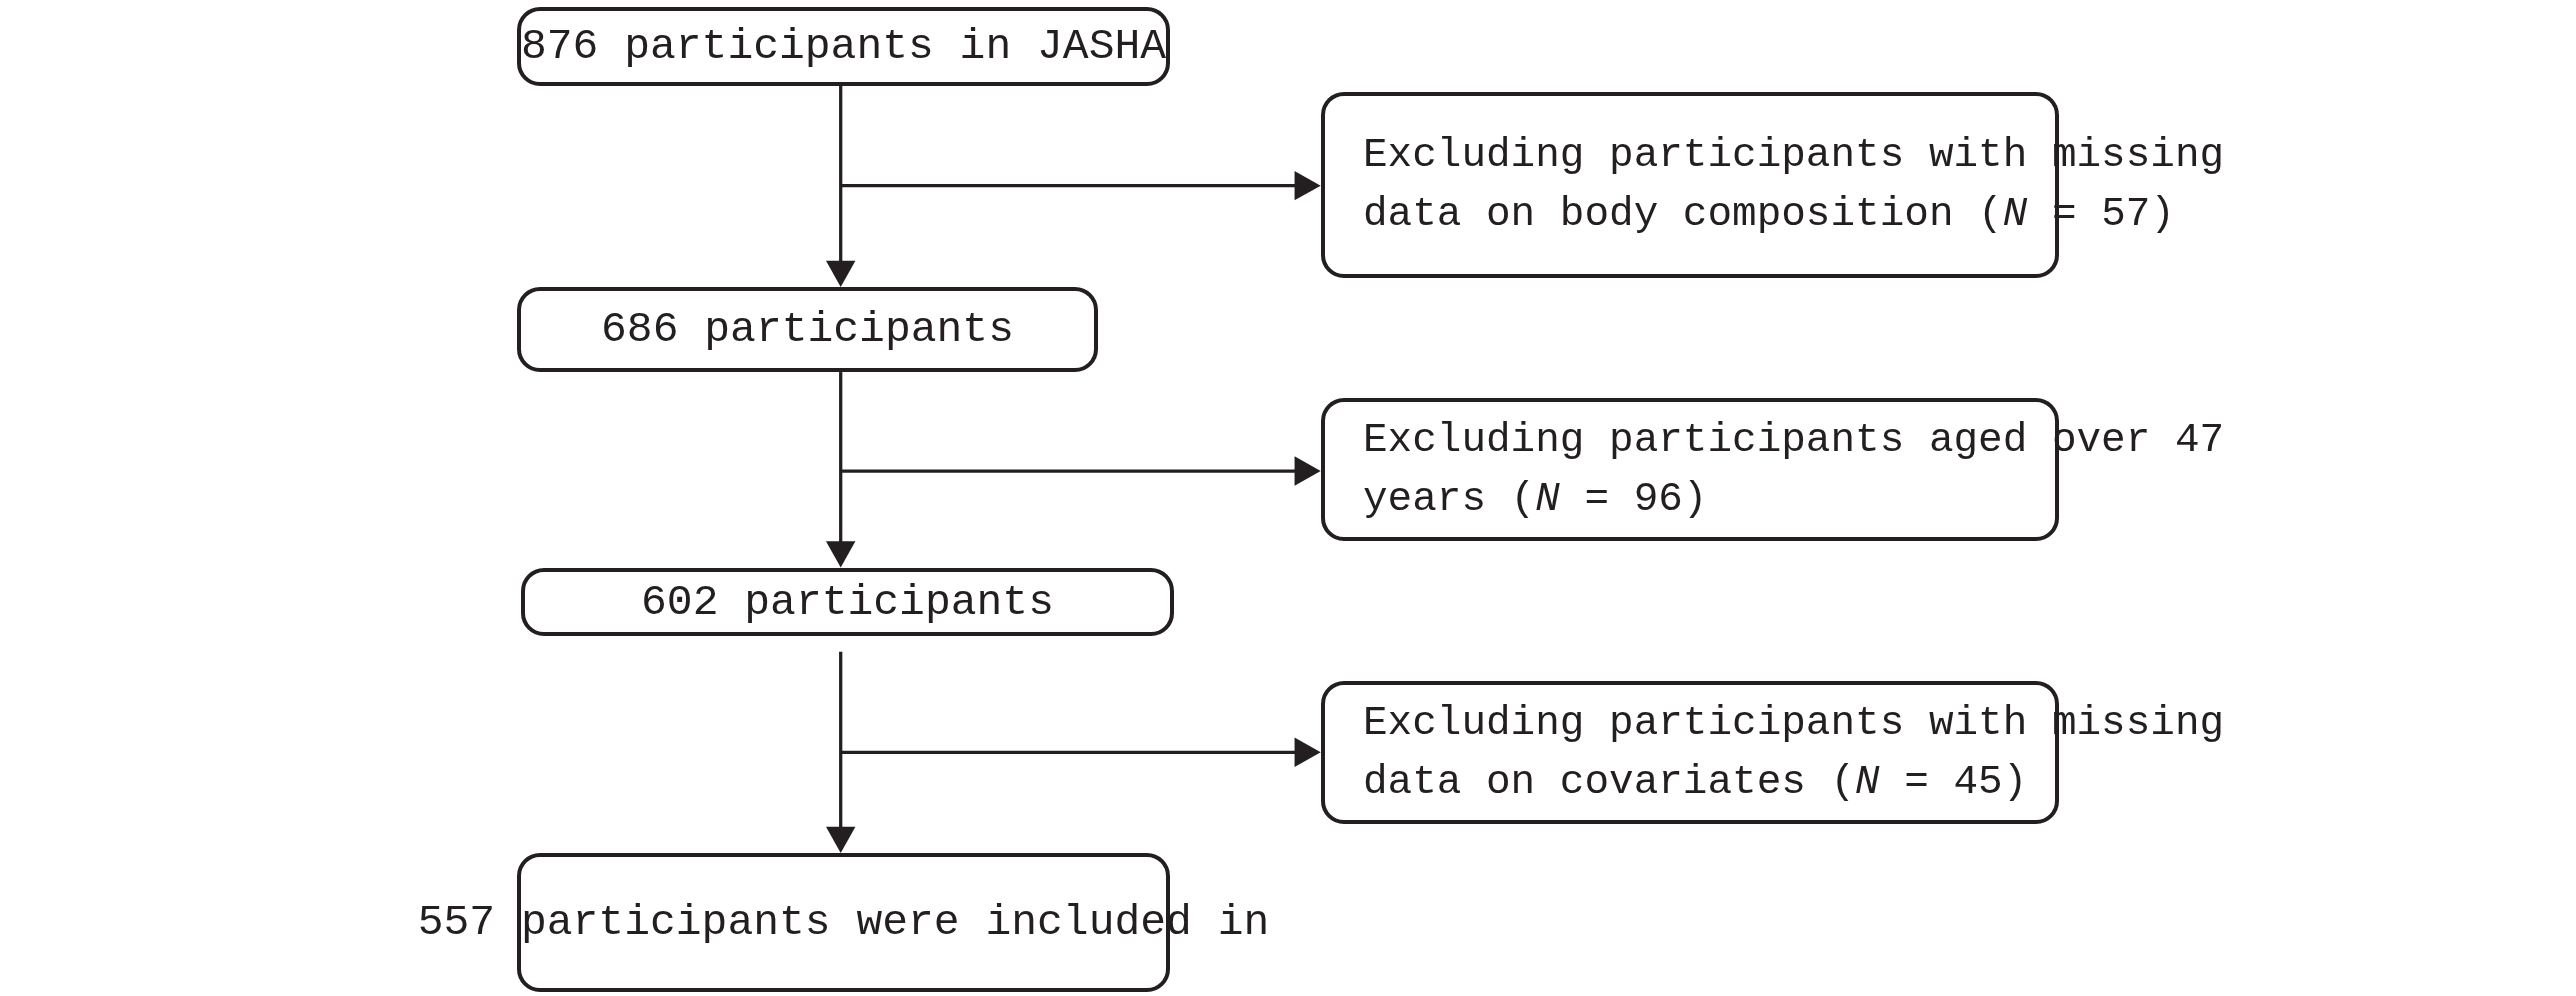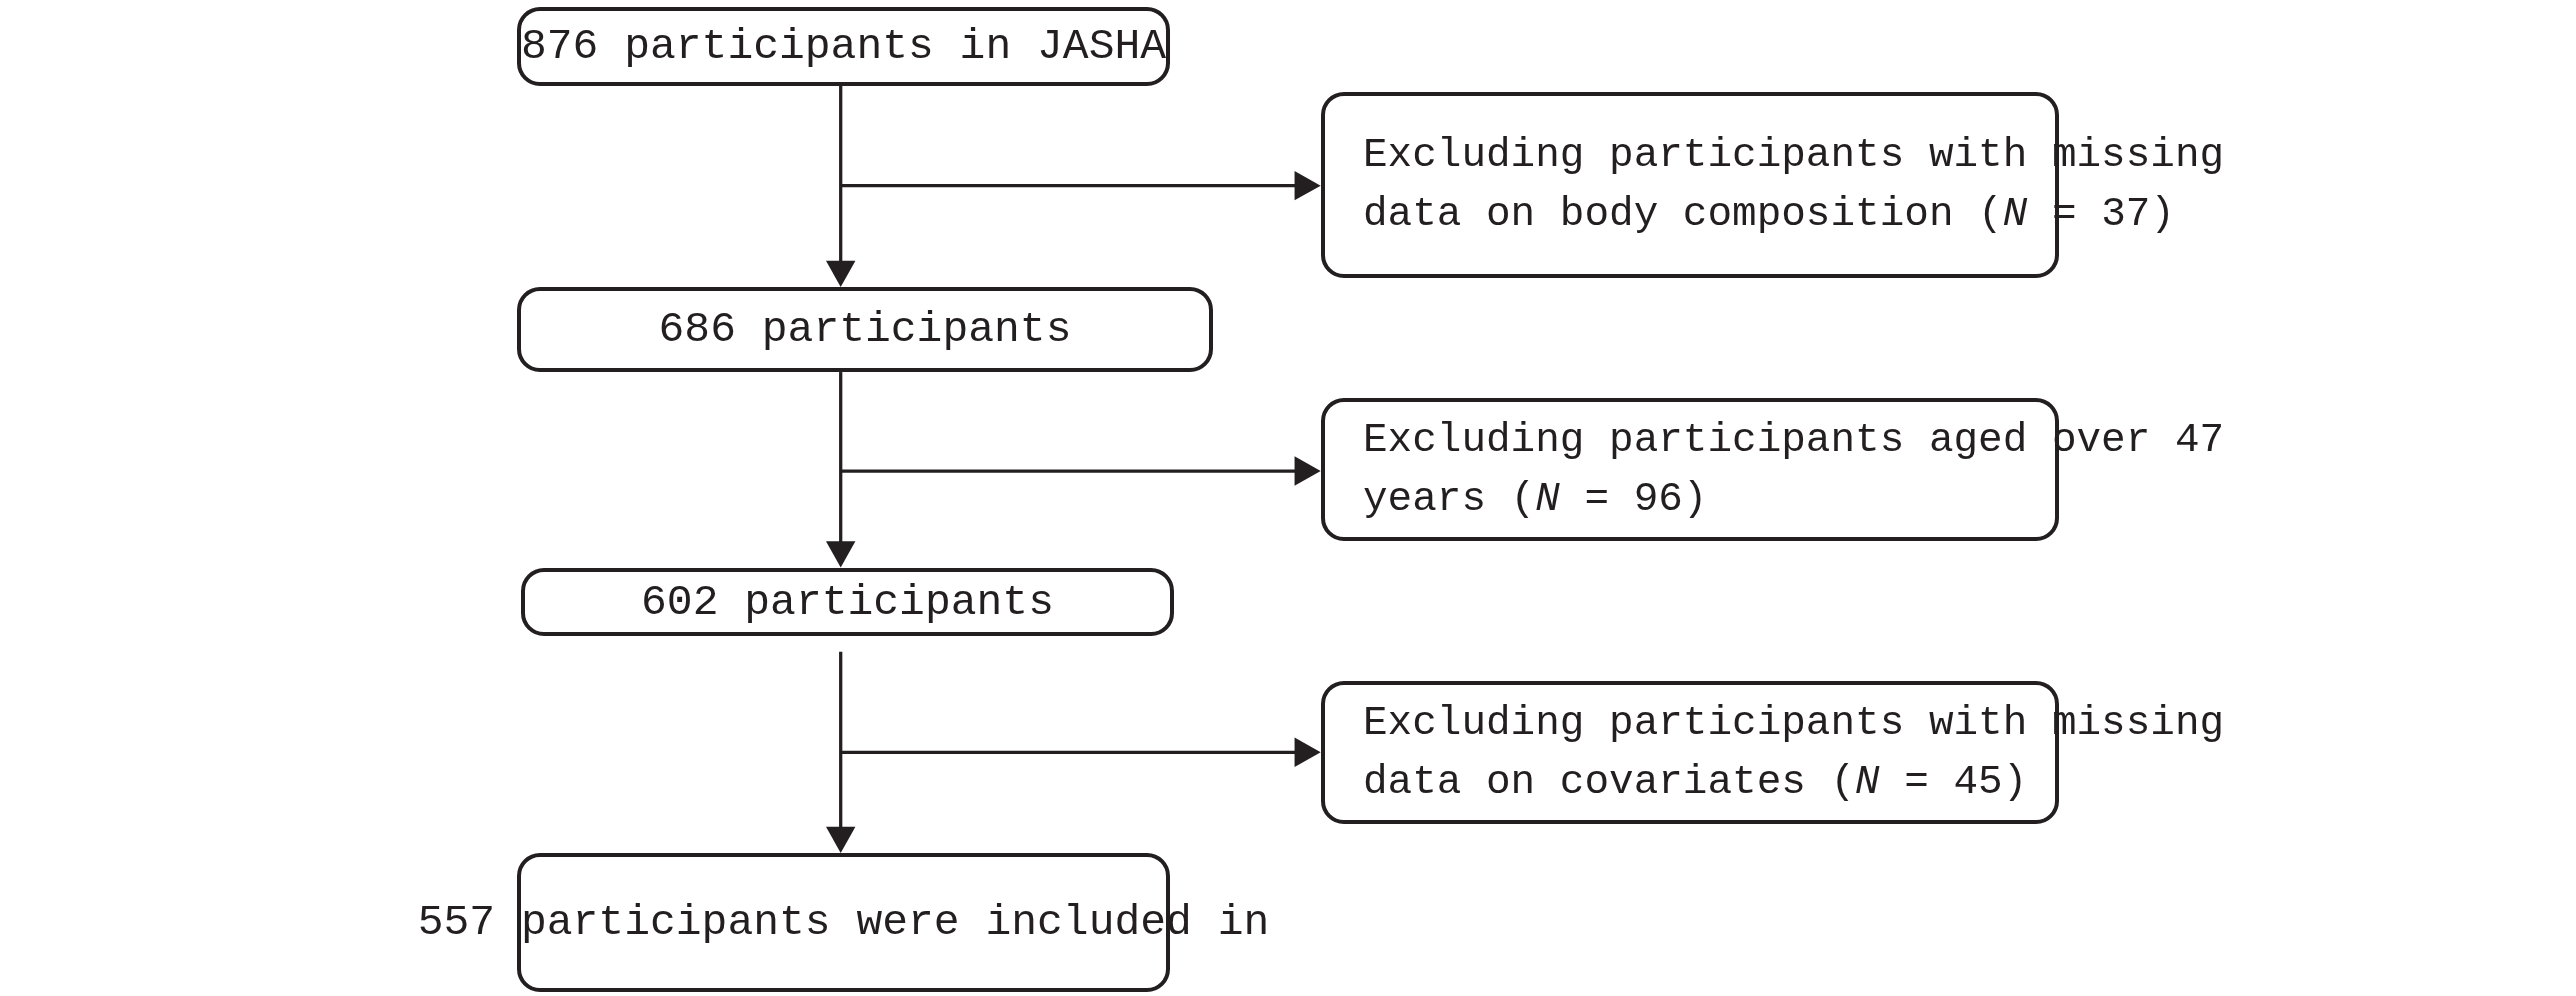--- a/index.html
+++ b/index.html
@@ -77,35 +77,35 @@
     <polygon points="1583,558 1583,594 1615,576" fill="#231f20"></polygon>
 
     <line x1="1028" y1="920" x2="1607" y2="920" stroke="#231f20" stroke-width="4"></line>
     <polygon points="1583,902 1583,938 1615,920" fill="#231f20"></polygon>
   </svg>
 
   <div class="node flow" style="left:517px; top:6.5px; width:653px; height:79px;">
       <div class="text-line"><span>876 participants in JASHA</span></div>
     </div>
 
-  <div class="node flow" style="left:517px; top:287px; width:696px; height:85px;">
+  <div class="node flow" style="left:517px; top:287px; width:581px; height:85px;">
       <div class="text-line"><span>686 participants</span></div>
     </div>
 
   <div class="node flow" style="left:521px; top:568px; width:653px; height:68px;">
       <div class="text-line"><span>602 participants</span></div>
     </div>
 
   <div class="node flow" style="left:517px; top:853px; width:653px; height:139px;">
       <div class="text-line"><span>557 participants were included in</span></div>
     </div>
 
   <div class="node exclusion" style="left:1321px; top:92px; width:738px; height:186px;">
       <div class="text-line"><span>Excluding participants with missing</span></div>
-      <div class="text-line"><span>data on body composition (</span><span class="it">N</span><span> = 37)</span></div>
+      <div class="text-line"><span>data on body composition (</span><span class="it">N</span><span> = 57)</span></div>
     </div>
 
   <div class="node exclusion" style="left:1321px; top:398px; width:738px; height:143px;">
       <div class="text-line"><span>Excluding participants aged over 47</span></div>
       <div class="text-line"><span>years (</span><span class="it">N</span><span> = 96)</span></div>
     </div>
 
   <div class="node exclusion" style="left:1321px; top:681px; width:738px; height:143px;">
       <div class="text-line"><span>Excluding participants with missing</span></div>
       <div class="text-line"><span>data on covariates (</span><span class="it">N</span><span> = 45)</span></div>

